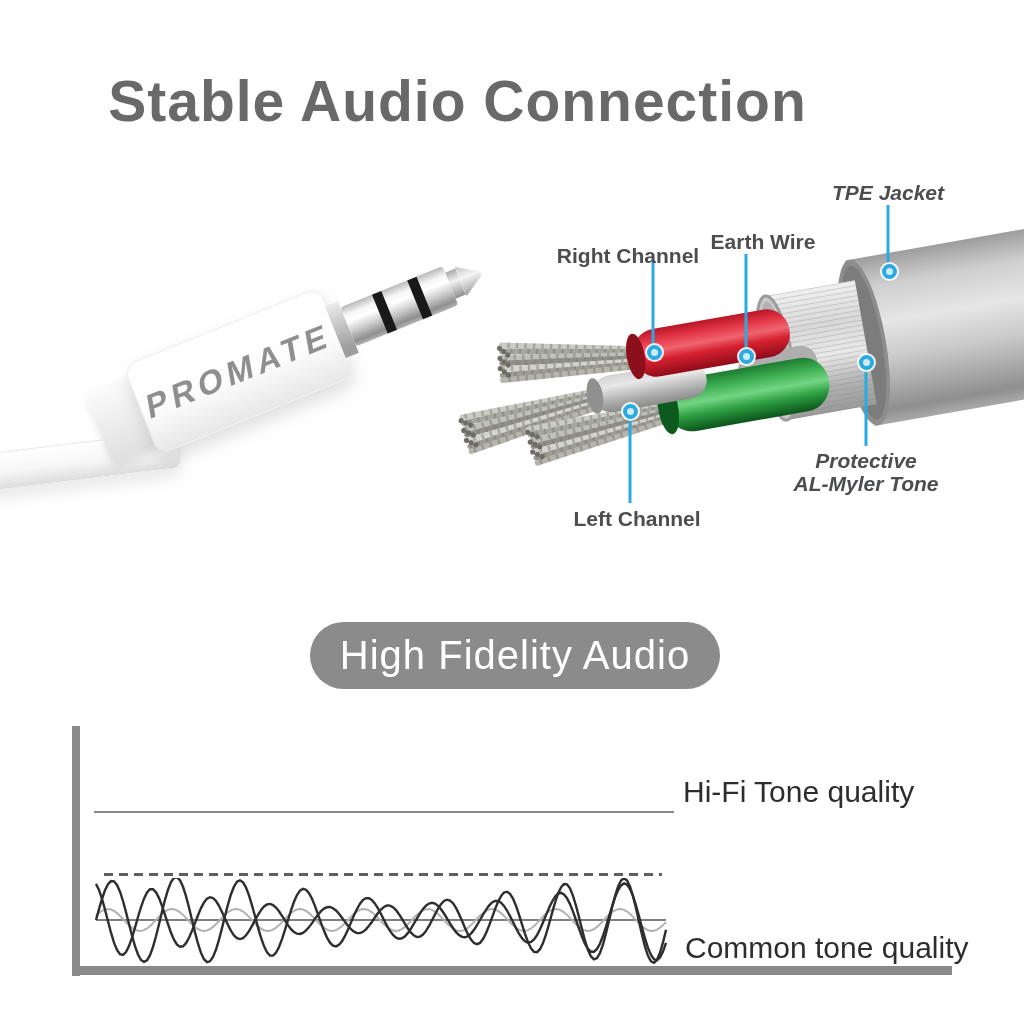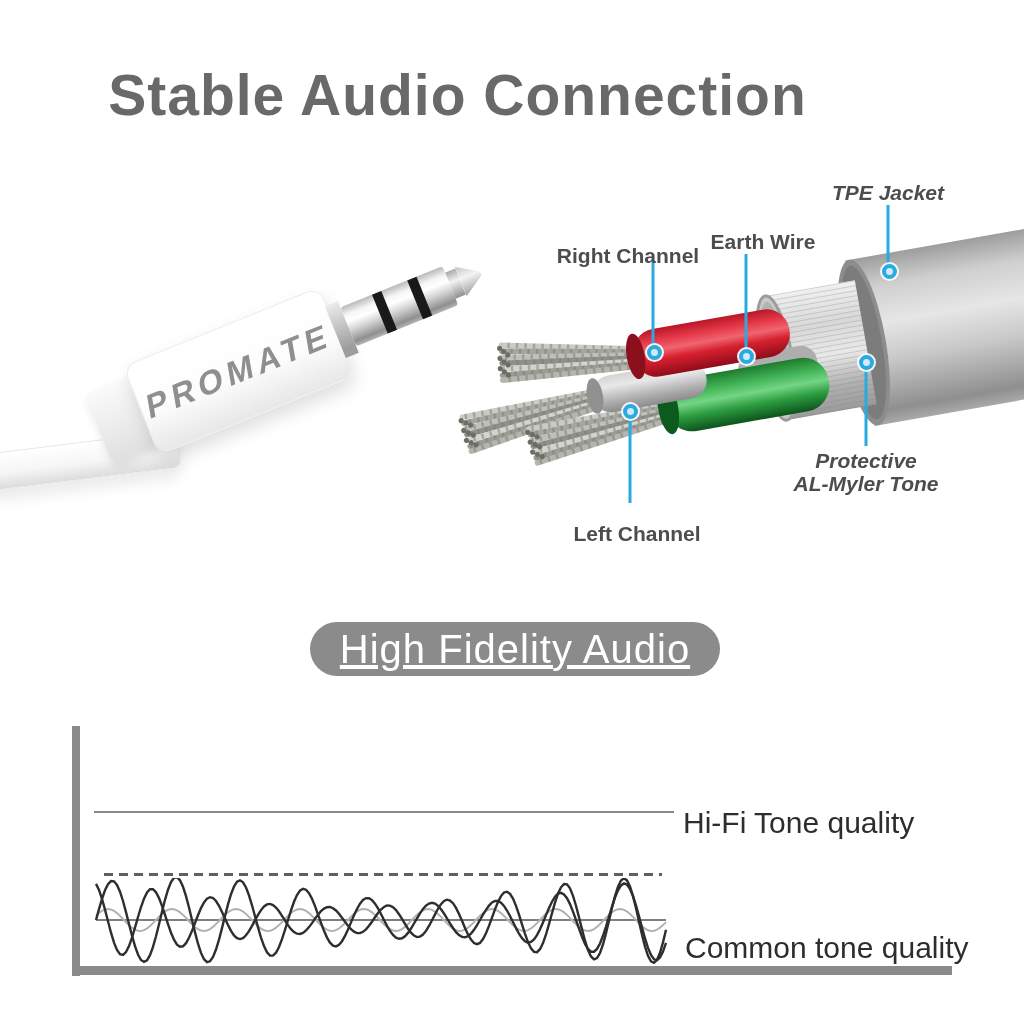--- a/index.html
+++ b/index.html
@@ -6,21 +6,21 @@
   html,body { width:1024px; height:1024px; }
   body {
     position:relative; overflow:hidden; background:#ffffff;
     font-family:"Liberation Sans", sans-serif;
     --leader:#29abe2; --axis:#8a8a8a; --bars:#4a4a4a; --banner-bg:#8b8b8b;
   }
   .abs { position:absolute; }
 
   
   .page-title {
-    top:62px; left:0; width:915px; text-align:center;
+    top:68px; left:0; width:915px; text-align:center;
     font-size:57px; font-weight:700; color:#696969; letter-spacing:1px;
   }
 
   
   .ribbon-cable {
     left:-16px; top:442px; width:196px; height:38px;
     background:linear-gradient(180deg,#ffffff 0%,#f6f6f6 55%,#dcdcdc 100%);
     border:1px solid #e8e8e8; border-radius:9px;
     transform:rotate(-7deg);
     box-shadow:0 10px 14px rgba(0,0,0,0.08);
@@ -71,37 +71,37 @@
   }
   .leader-line { width:3px; background:var(--leader); transform:translateX(-50%); }
   .leader-dot {
     width:15px; height:15px; border-radius:50%;
     background:#cfeaf8; border:4px solid var(--leader);
     box-shadow:0 0 0 2px rgba(255,255,255,0.9);
   }
 
   
   .banner-pill {
-    left:310px; top:622px; width:410px; height:54px; border-radius:34px;
+    left:310px; top:622px; width:410px; height:67px; border-radius:34px;
     background:var(--banner-bg); color:#ffffff;
     display:flex; align-items:center; justify-content:center;
-    font-size:40px; letter-spacing:1px;text-decoration:underline;
+    font-size:40px; letter-spacing:1px;
   }
 
   
   .axis-v { left:72px; top:726px; width:8px;  height:250px; background:var(--axis); }
   .axis-h { left:72px; top:966px; width:880px; height:9px;  background:var(--axis); }
   .dashed-divider {
     left:104px; top:873px; width:558px; height:3px;
     background:repeating-linear-gradient(90deg,#5f5f5f 0 9px,transparent 9px 15px);
   }
   .wave-label {
     font-size:30px; color:#2d2d2d; white-space:nowrap;
   }
-  .hifi-label   { left:683px; top:806px; }
+  .hifi-label   { left:683px; top:775px; }
   .common-label { left:685px; top:899px;margin-top:32px; }
 </style>
 </head>
 <body style="--leader: #29abe2; --banner-bg: #8b8b8b; --axis: #8a8a8a; --bars: #4a4a4a;">
 
 <div class="abs page-title">Stable Audio Connection</div>
 
 <div class="abs ribbon-cable"></div>
 <div class="abs jack-plug">
   <div class="jack-collar"></div>
@@ -269,21 +269,21 @@
 
 <div class="abs leader-dot" style="left:882px; top:264px;"></div>
 <div class="abs leader-dot" style="left:647px; top:345px;"></div>
 <div class="abs leader-dot" style="left:739px; top:349px;"></div>
 <div class="abs leader-dot" style="left:623px; top:404px;"></div>
 <div class="abs leader-dot" style="left:859px; top:355px;"></div>
 
 <div class="abs cut-label" style="left:888px; top:181px;font-style:italic;">TPE Jacket</div>
 <div class="abs cut-label" style="left:628px; top:244px;">Right Channel</div>
 <div class="abs cut-label" style="left:763px; top:230px;">Earth Wire</div>
-<div class="abs cut-label" style="left:637px; top:522px;">Left Channel</div>
+<div class="abs cut-label" style="left:637px; top:507px;">Left Channel</div>
 <div class="abs cut-label" style="left:866px; top:449px;font-style:italic;">
   <div>Protective</div>
   <div>AL-Myler Tone</div>
 </div>
 
 <div class="abs banner-pill">
   <span>High Fidelity Audio</span>
 </div>
 
 <div class="abs axis-v"></div>

